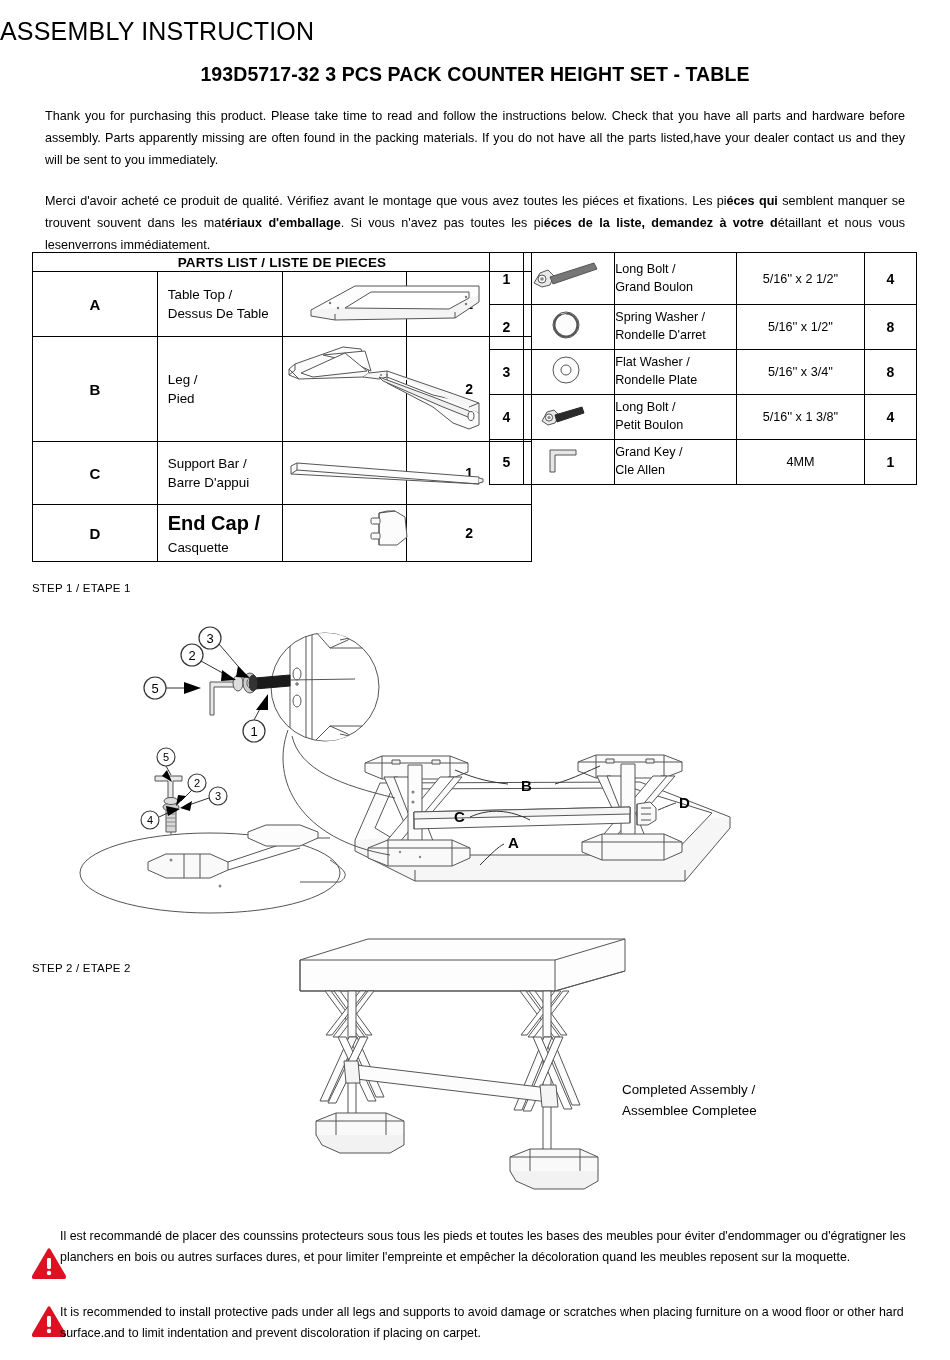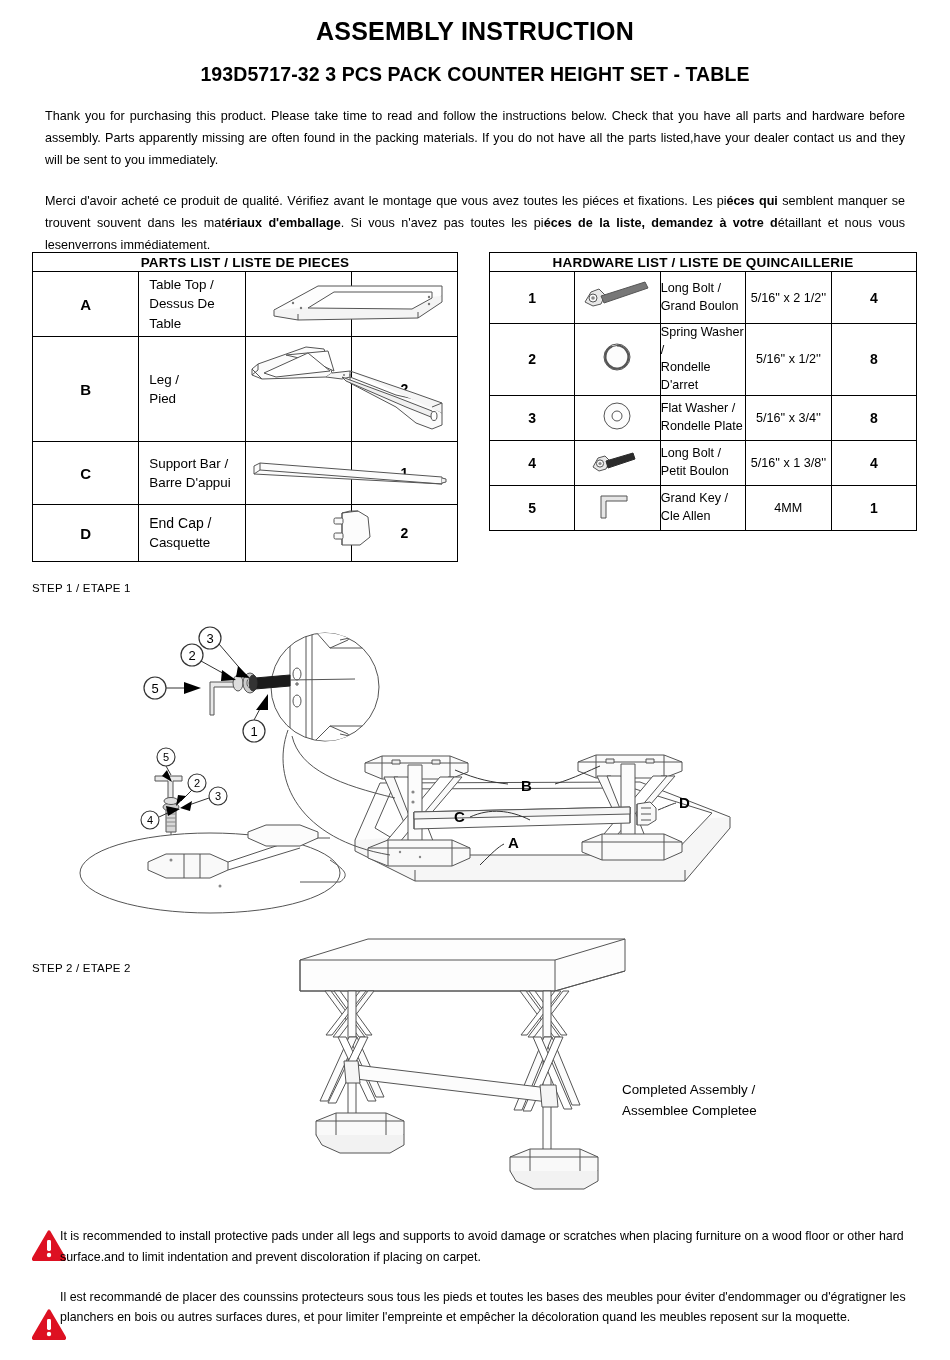--- a/index.html
+++ b/index.html
@@ -8,23 +8,22 @@
     width: 950px; height: 1360px;
     background: #ffffff;
     font-family: "Liberation Sans", sans-serif;
     color: #000;
     position: relative;
     overflow: hidden;
   }
 
   
   .title-main {
-    text-align: center;
     font-size: 25px;
-    font-weight: bold;
+    font-weight: normal;
     letter-spacing: 0.2px;
     margin-top: 17px;
   }
   .title-sub {
     text-align: center;
     font-size: 19.5px;
     font-weight: bold;
     margin-top: 17px;
     letter-spacing: 0.1px;
   }
@@ -50,33 +49,33 @@
   .tbl-head {
     text-align: center;
     font-weight: bold;
     font-size: 13.5px;
     height: 19px;
     letter-spacing: .2px;
   }
 
   
   .parts-table {
-    position: absolute; left: 32px; top: 0; width: 426px;
+    position: absolute; left: 32px; top: 0; width: 500px;
   }
   .parts-table td.idx {
     width: 32px; text-align:center; font-weight:bold; font-size:15px;
   }
   .parts-table td.nm {
     width: 138px; padding-left: 10px; font-size: 13.4px; line-height: 1.45;
   }
   .parts-table td.img { width: 208px; position:relative; }
   .parts-table td.qty { width: 46px; text-align:center; font-weight:bold; font-size:14px; }
   .nm .l1 { display:block; }
   .nm .l2 { display:block; }
-  .nm.big .l1 { font-size: 14px; }
+  .nm.big .l1 { font-size: 20px; font-weight: bold; }
 
   
   .hw-table {
     position: absolute; left: 489px; top: 0; width: 428px;
   }
   .hw-table td.idx { width: 31px; text-align:center; font-weight:bold; font-size:14px; }
   .hw-table td.img { width: 84px; position:relative; }
   .hw-table td.nm { width: 112px; font-size: 12.6px; line-height:1.4; }
   .hw-table td.size { width: 117px; text-align:center; font-size: 12.6px; }
   .hw-table td.qty { width: 48px; text-align:center; font-weight:bold; font-size: 14px; }
@@ -202,23 +201,20 @@
             <rect x="88" y="28" width="9" height="6" rx="1.5" fill="#fafafa"></rect>
           </svg>
         </td>
         <td class="qty">2</td>
       </tr>
     </tbody>
   </table>
 
   <table class="pt hw-table">
     <tbody>
-      <tr>
-        <td class="tbl-head" colspan="5">HARDWARE LIST / LISTE DE QUINCAILLERIE</td>
-      </tr>
 
       <tr style="height:49px;">
         <td class="idx">1</td>
         <td class="img">
           <svg width="84" height="47" viewBox="0 0 84 47" fill="none" stroke="#555" stroke-width="1">
             <path d="M10 30 L16 20 L24 17 L30 23 L26 32 L18 34 Z" fill="#e8e8e8"></path>
             <path d="M26 24 L70 10 L73 16 L29 31 Z" fill="#777" stroke="#555"></path>
             <circle cx="18" cy="26" r="4" fill="#fafafa"></circle>
             <circle cx="18" cy="26" r="1.8" fill="#888" stroke="none"></circle>
           </svg>
@@ -517,32 +513,32 @@
     <path d="M356 140 L548 163 L548 177 L356 154 Z" fill="#fcfcfc"></path>
     <path d="M356 140 L356 154 M548 163 L548 177"></path>
 
     <path d="M344 136 L358 136 L360 158 L346 158 Z" fill="#f5f5f5"></path>
     <path d="M540 160 L556 160 L558 182 L542 182 Z" fill="#f5f5f5"></path>
   </svg>
 </div>
 
 <div class="warnings">
   <div class="warn-row">
+    <div class="warn-icon" style="padding-top:22px;">
+      <svg width="34" height="31" viewBox="0 0 34 31">
+        <path d="M17 1.5 L32.5 28 Q33.5 30 31 30 L3 30 Q0.5 30 1.5 28 Z" fill="#dd1122" stroke="#dd1122" stroke-width="2.6" stroke-linejoin="round"></path>
+        <rect x="15" y="10" width="4" height="11" rx="1.4" fill="#ffffff"></rect>
+        <circle cx="17" cy="25" r="2.2" fill="#ffffff"></circle>
+      </svg>
+    </div>
+    <div class="warn-text">Il est recommandé de placer des counssins protecteurs sous tous les pieds et toutes les bases des meubles pour éviter d'endommager ou d'égratigner les planchers en bois ou autres surfaces dures, et pour limiter l'empreinte et empêcher la décoloration quand les meubles reposent sur la moquette.</div>
+  </div>
+  <div class="warn-row">
     <div class="warn-icon">
       <svg width="34" height="31" viewBox="0 0 34 31">
         <path d="M17 1.5 L32.5 28 Q33.5 30 31 30 L3 30 Q0.5 30 1.5 28 Z" fill="#dd1122" stroke="#dd1122" stroke-width="2.6" stroke-linejoin="round"></path>
         <rect x="15" y="10" width="4" height="11" rx="1.4" fill="#ffffff"></rect>
         <circle cx="17" cy="25" r="2.2" fill="#ffffff"></circle>
       </svg>
     </div>
     <div class="warn-text">It is recommended to install protective pads under all legs and supports to avoid damage or scratches when placing furniture on a wood floor or other hard surface.and to limit indentation and prevent discoloration if placing on carpet.</div>
   </div>
-  <div class="warn-row">
-    <div class="warn-icon" style="padding-top:22px;">
-      <svg width="34" height="31" viewBox="0 0 34 31">
-        <path d="M17 1.5 L32.5 28 Q33.5 30 31 30 L3 30 Q0.5 30 1.5 28 Z" fill="#dd1122" stroke="#dd1122" stroke-width="2.6" stroke-linejoin="round"></path>
-        <rect x="15" y="10" width="4" height="11" rx="1.4" fill="#ffffff"></rect>
-        <circle cx="17" cy="25" r="2.2" fill="#ffffff"></circle>
-      </svg>
-    </div>
-    <div class="warn-text">Il est recommandé de placer des counssins protecteurs sous tous les pieds et toutes les bases des meubles pour éviter d'endommager ou d'égratigner les planchers en bois ou autres surfaces dures, et pour limiter l'empreinte et empêcher la décoloration quand les meubles reposent sur la moquette.</div>
-  </div>
 </div>
 
 </body></html>

